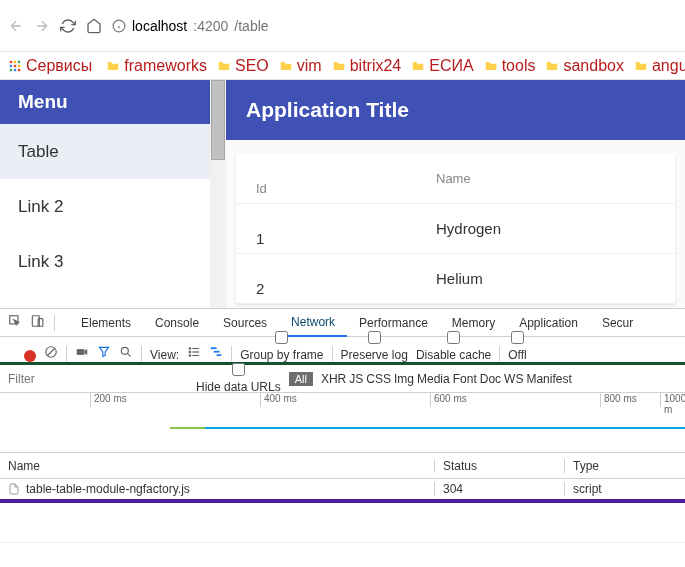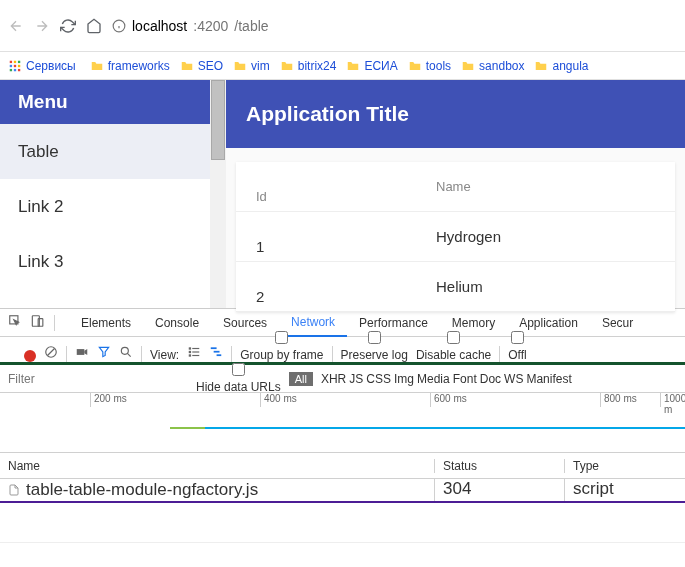--- a/index.html
+++ b/index.html
@@ -4,68 +4,68 @@
 <style>
 * { box-sizing: border-box; margin: 0; padding: 0; font-family: Arial, sans-serif; }
 body { width: 685px; height: 567px; overflow: hidden; background: #fff; font-size: 13px; color: #333; }
 
 
 .chrome-toolbar { height: 52px; display: flex; align-items: center; padding: 0 8px; gap: 10px; border-bottom: 1px solid #e0e0e0; }
 .nav-icon { width: 16px; height: 16px; display: flex; align-items: center; justify-content: center; color: #5f6368; cursor: pointer; }
 .nav-icon.disabled { color: #bdbdbd; }
 .addr { display: flex; align-items: center; gap: 6px; color: #757575; font-size: 14px; }
 .addr-host { color: #000; }
-.bookmarks { height: 28px; display: flex; align-items: center; padding: 0 8px; gap: 6px; border-bottom: 1px solid #e0e0e0; font-size: 12px; color: #1d4ed8; }
+.bookmarks { height: 28px; display: flex; align-items: center; padding: 0 8px; gap: 6px; border-bottom: 1px solid #e0e0e0; font-size: 16px; color: #b91c1c; }
 .bm-apps { display: flex; align-items: center; gap: 4px; }
 .bm-grid { width: 14px; height: 14px; }
 .bm { display: flex; align-items: center; gap: 4px; }
 .bm-folder { width: 14px; height: 14px; }
 
 
 .app { display: flex; height: 228px; position: relative; }
 .sidebar { width: 210px; background: #fff; }
 .sidebar-header { height: 44px; background: #3f51b5; color: #fff; display: flex; align-items: center; padding: 0 18px; font-size: 19px; font-weight: bold; }
 .sidebar-item { height: 55px; display: flex; align-items: center; padding: 0 18px; font-size: 17px; color: #333; cursor: pointer; }
 .sidebar-item.active { background: #eceef5; }
 .vscroll { width: 16px; background: #f1f1f1; position: relative; }
 .vscroll-thumb { position: absolute; left: 1px; right: 1px; top: 0; height: 80px; background: #c1c1c1; border: 1px solid #a8a8a8; }
 .main { flex: 1; background: #fafafa; padding: 0 0 0 10px; }
-.main-header { height: 68px; background: #3f51b5; color: #fff; display: flex; align-items: center; padding: 0 20px; font-size: 21px; font-weight: bold; margin-left: -10px; }
+.main-header { height: 60px; background: #3f51b5; color: #fff; display: flex; align-items: center; padding: 0 20px; font-size: 21px; font-weight: bold; margin-left: -10px; }
 .card { background: #fff; margin: 14px 10px 0 0; box-shadow: 0 1px 3px rgba(0,0,0,0.1); }
 .table-header, .table-row { display: flex; height: 50px; align-items: center; padding: 0 20px; border-bottom: 1px solid #eee; }
 .table-header { color: #888; font-size: 13px; }
 .table-row { font-size: 15px; }
 .col-id { width: 180px; margin-top: 20px; }
 .col-name { flex: 1; }
 
 
 .devtools { border-top: 1px solid #ccc; font-size: 12px; color: #333; }
 .dt-top { height: 28px; display: flex; align-items: center; padding: 0 8px; border-bottom: 1px solid #d0d0d0; }
 .dt-top svg { color: #666; }
 .dt-tabs { display: flex; margin-left: 14px; gap: 0; }
 .dt-tab { padding: 0 12px; height: 28px; display: flex; align-items: center; cursor: pointer; }
-.dt-tab.active { border-bottom: 2px solid #1a73e8; color: #3b82f6; }
+.dt-tab.active { border-bottom: 2px solid #1a73e8; color: #0c4a6e; }
 .dt-row2 { height: 28px; display: flex; align-items: flex-end; padding: 0 24px; gap: 8px; border-bottom: 3px solid #14532d; }
 .rec-dot { width: 12px; height: 12px; border-radius: 50%; background: #d93025; }
 .dt-sep { width: 1px; height: 16px; background: #d0d0d0; }
 .dt-ck { display: flex; align-items: center; gap: 4px; flex-direction: column; }
 .dt-row3 { height: 28px; display: flex; align-items: center; padding: 0 8px; gap: 8px; border-bottom: 1px solid #d0d0d0; }
 .filter-input { border: none; outline: none; width: 180px; font-size: 12px; color: #888; }
 .pill { background: #6e6e6e; color: #fff; border-radius: 0; padding: 1px 6px; font-size: 11px; }
 .ftype { font-size: 12px; cursor: pointer; }
 .timeline { height: 60px; border-bottom: 1px solid #d0d0d0; position: relative; font-size: 10px; color: #666; }
 .tl-tick { position: absolute; top: 0; height: 14px; border-left: 1px solid #ccc; padding-left: 3px; }
 .tl-bar { position: absolute; top: 34px; left: 205px; right: 0; height: 2px; background: #04a7e8; }
 .tl-bar2 { position: absolute; top: 34px; left: 170px; width: 35px; height: 2px; background: #8bc34a; }
 .net-header { display: flex; height: 26px; align-items: center; border-bottom: 1px solid #d0d0d0; font-size: 12px; color: #333; }
 .net-header > div, .net-row > div { padding: 0 8px; }
 .nc-name { flex: 1; border-right: 1px solid #d0d0d0; }
 .nc-status { width: 130px; border-right: 1px solid #d0d0d0; }
 .nc-type { width: 120px; }
-.net-row { display: flex; height: 24px; font-size: 17px; border-bottom: 2px solid #4c1d95; }
+.net-row { display: flex; height: 24px; align-items: center; font-size: 12px; border-bottom: 4px solid #4c1d95; }
 .file-icon { width: 12px; height: 12px; margin-right: 6px; }
 input[type=checkbox] { margin: 0; }
 </style>
 </head>
 <body>
 
 <div class="chrome-toolbar">
   <span class="nav-icon disabled">
       <svg width="16" height="16" viewBox="0 0 24 24" fill="none" stroke="currentColor" stroke-width="2">
         <path d="M19 12H5M12 19l-7-7 7-7"></path>

